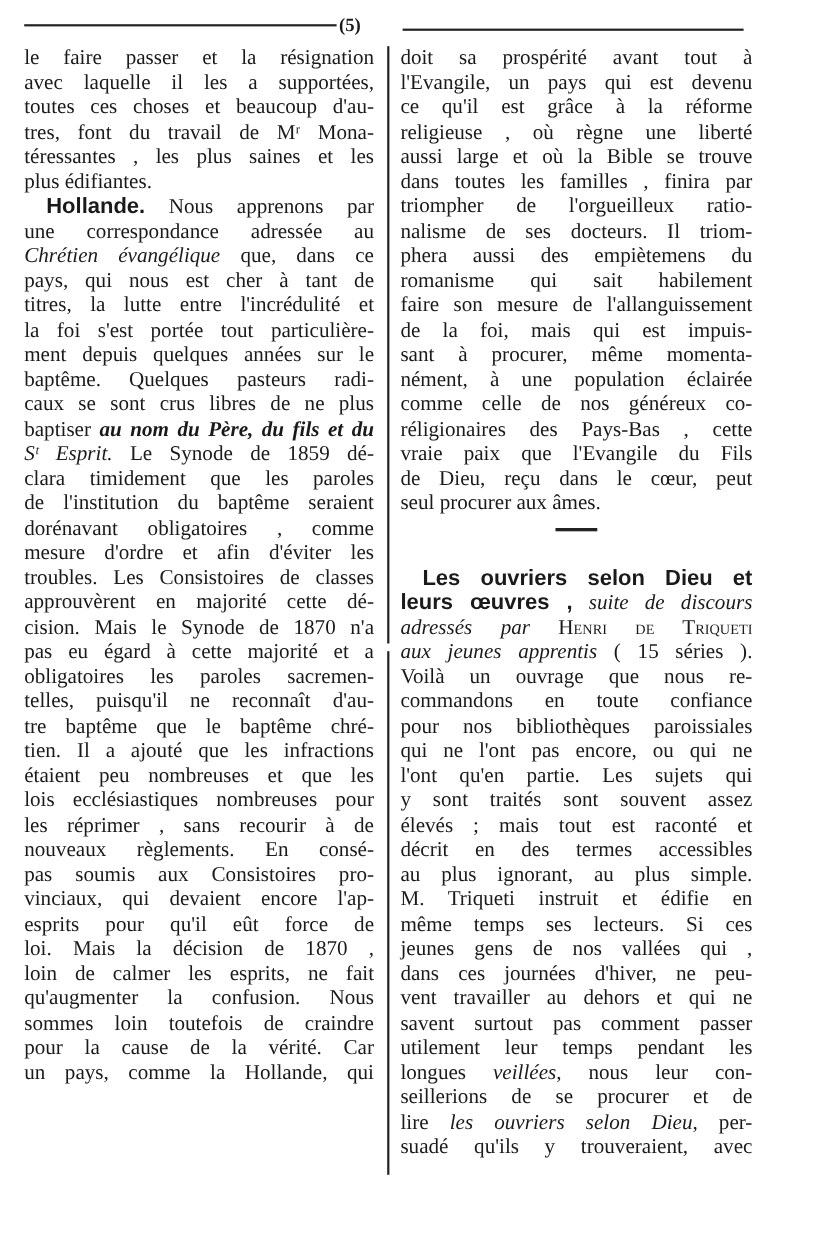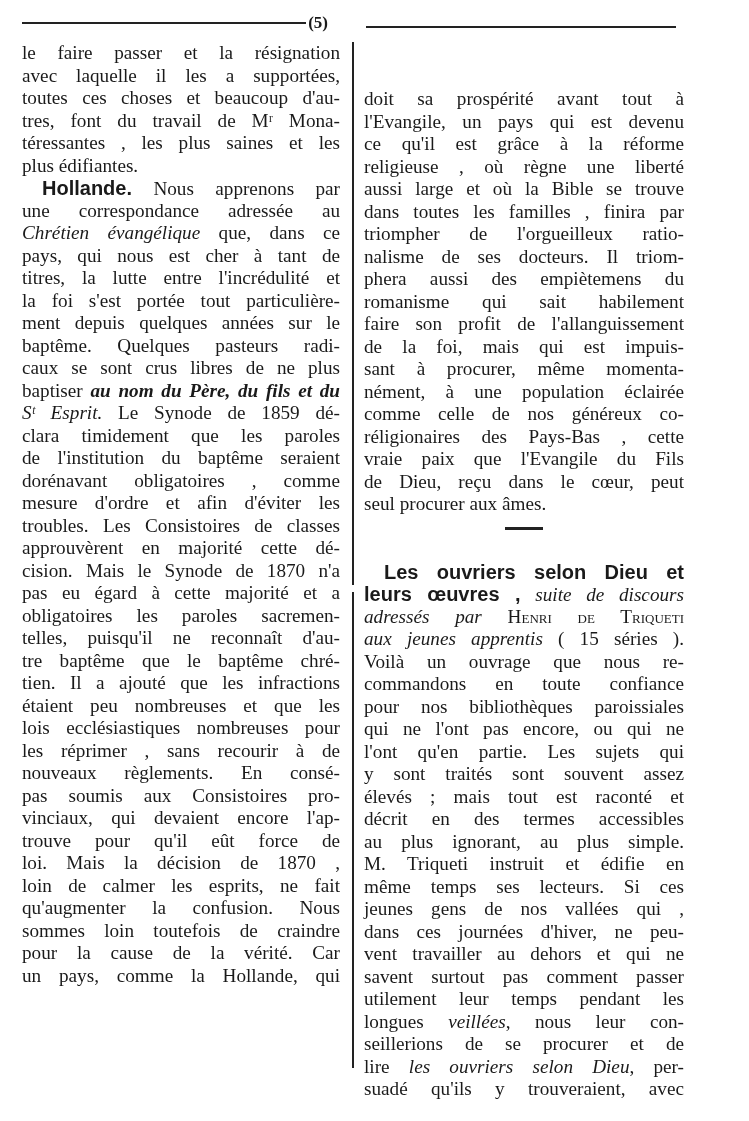--- a/index.html
+++ b/index.html
@@ -16,21 +16,21 @@
   .pagenum { font-family: "Liberation Serif", serif; font-size: 17px; font-weight: bold; padding: 0 2px; line-height: 18px; }
   .header-rule-right {
     position: absolute; top: 26px; left: 366px; width: 310px; border-top: 2px solid #222;
   }
   .col {
     position: absolute; top: 42px;
     font-family: "Liberation Serif", serif;
     font-size: 19.2px; line-height: 22.5px;
   }
   .col-left { left: 22px; width: 318px; }
-  .col-right { left: 364px; width: 320px; margin-top: 46px; }
+  .col-right { left: 364px; width: 320px; }
   .line { display: block; white-space: nowrap; text-align: justify; text-align-last: justify; height: 22.5px; }
   .line.last { text-align-last: left; }
   .line.center { text-align: center; text-align-last: center; }
   .bold { font-weight: bold; }
   .heading { font-family: "Liberation Sans", sans-serif; font-weight: bold; font-size: 20px; }
   .ital { font-style: italic; }
   .sc { font-variant: small-caps; }
   .indent { padding-left: 20px; }
   .divider {
     position: absolute; left: 352px; top: 42px; width: 0; height: 1080px;
@@ -84,41 +84,41 @@
   <span class="line">obligatoires les paroles sacremen-</span>
   <span class="line">telles, puisqu'il ne reconnaît d'au-</span>
   <span class="line">tre baptême que le baptême chré-</span>
   <span class="line">tien. Il a ajouté que les infractions</span>
   <span class="line">étaient peu nombreuses et que les</span>
   <span class="line">lois ecclésiastiques nombreuses pour</span>
   <span class="line">les réprimer , sans recourir à de</span>
   <span class="line">nouveaux règlements. En consé-</span>
   <span class="line">pas soumis aux Consistoires pro-</span>
   <span class="line">vinciaux, qui devaient encore l'ap-</span>
-  <span class="line">trouve pour qu'il eût force de</span>
+  <span class="line">esprits pour qu'il eût force de</span>
   <span class="line">loi. Mais la décision de 1870 ,</span>
   <span class="line">loin de calmer les esprits, ne fait</span>
   <span class="line">qu'augmenter la confusion. Nous</span>
   <span class="line">sommes loin toutefois de craindre</span>
   <span class="line">pour la cause de la vérité. Car</span>
   <span class="line">un pays, comme la Hollande, qui</span>
 </div>
 
 <div class="col col-right">
   <span class="line">doit sa prospérité avant tout à</span>
   <span class="line">l'Evangile, un pays qui est devenu</span>
   <span class="line">ce qu'il est grâce à la réforme</span>
   <span class="line">religieuse , où règne une liberté</span>
   <span class="line">aussi large et où la Bible se trouve</span>
   <span class="line">dans toutes les familles , finira par</span>
   <span class="line">triompher de l'orgueilleux ratio-</span>
   <span class="line">nalisme de ses docteurs. Il triom-</span>
   <span class="line">phera aussi des empiètemens du</span>
   <span class="line">romanisme qui sait habilement</span>
-  <span class="line">faire son profit de l'allanguissement</span>
+  <span class="line">faire son mesure de l'allanguissement</span>
   <span class="line">de la foi, mais qui est impuis-</span>
   <span class="line">sant à procurer, même momenta-</span>
   <span class="line">nément, à une population éclairée</span>
   <span class="line">comme celle de nos généreux co-</span>
   <span class="line">réligionaires des Pays-Bas , cette</span>
   <span class="line">vraie paix que l'Evangile du Fils</span>
   <span class="line">de Dieu, reçu dans le cœur, peut</span>
   <span class="line last">seul procurer aux âmes.</span>
 
   <span class="line center"><span class="sep-dash"></span></span>

